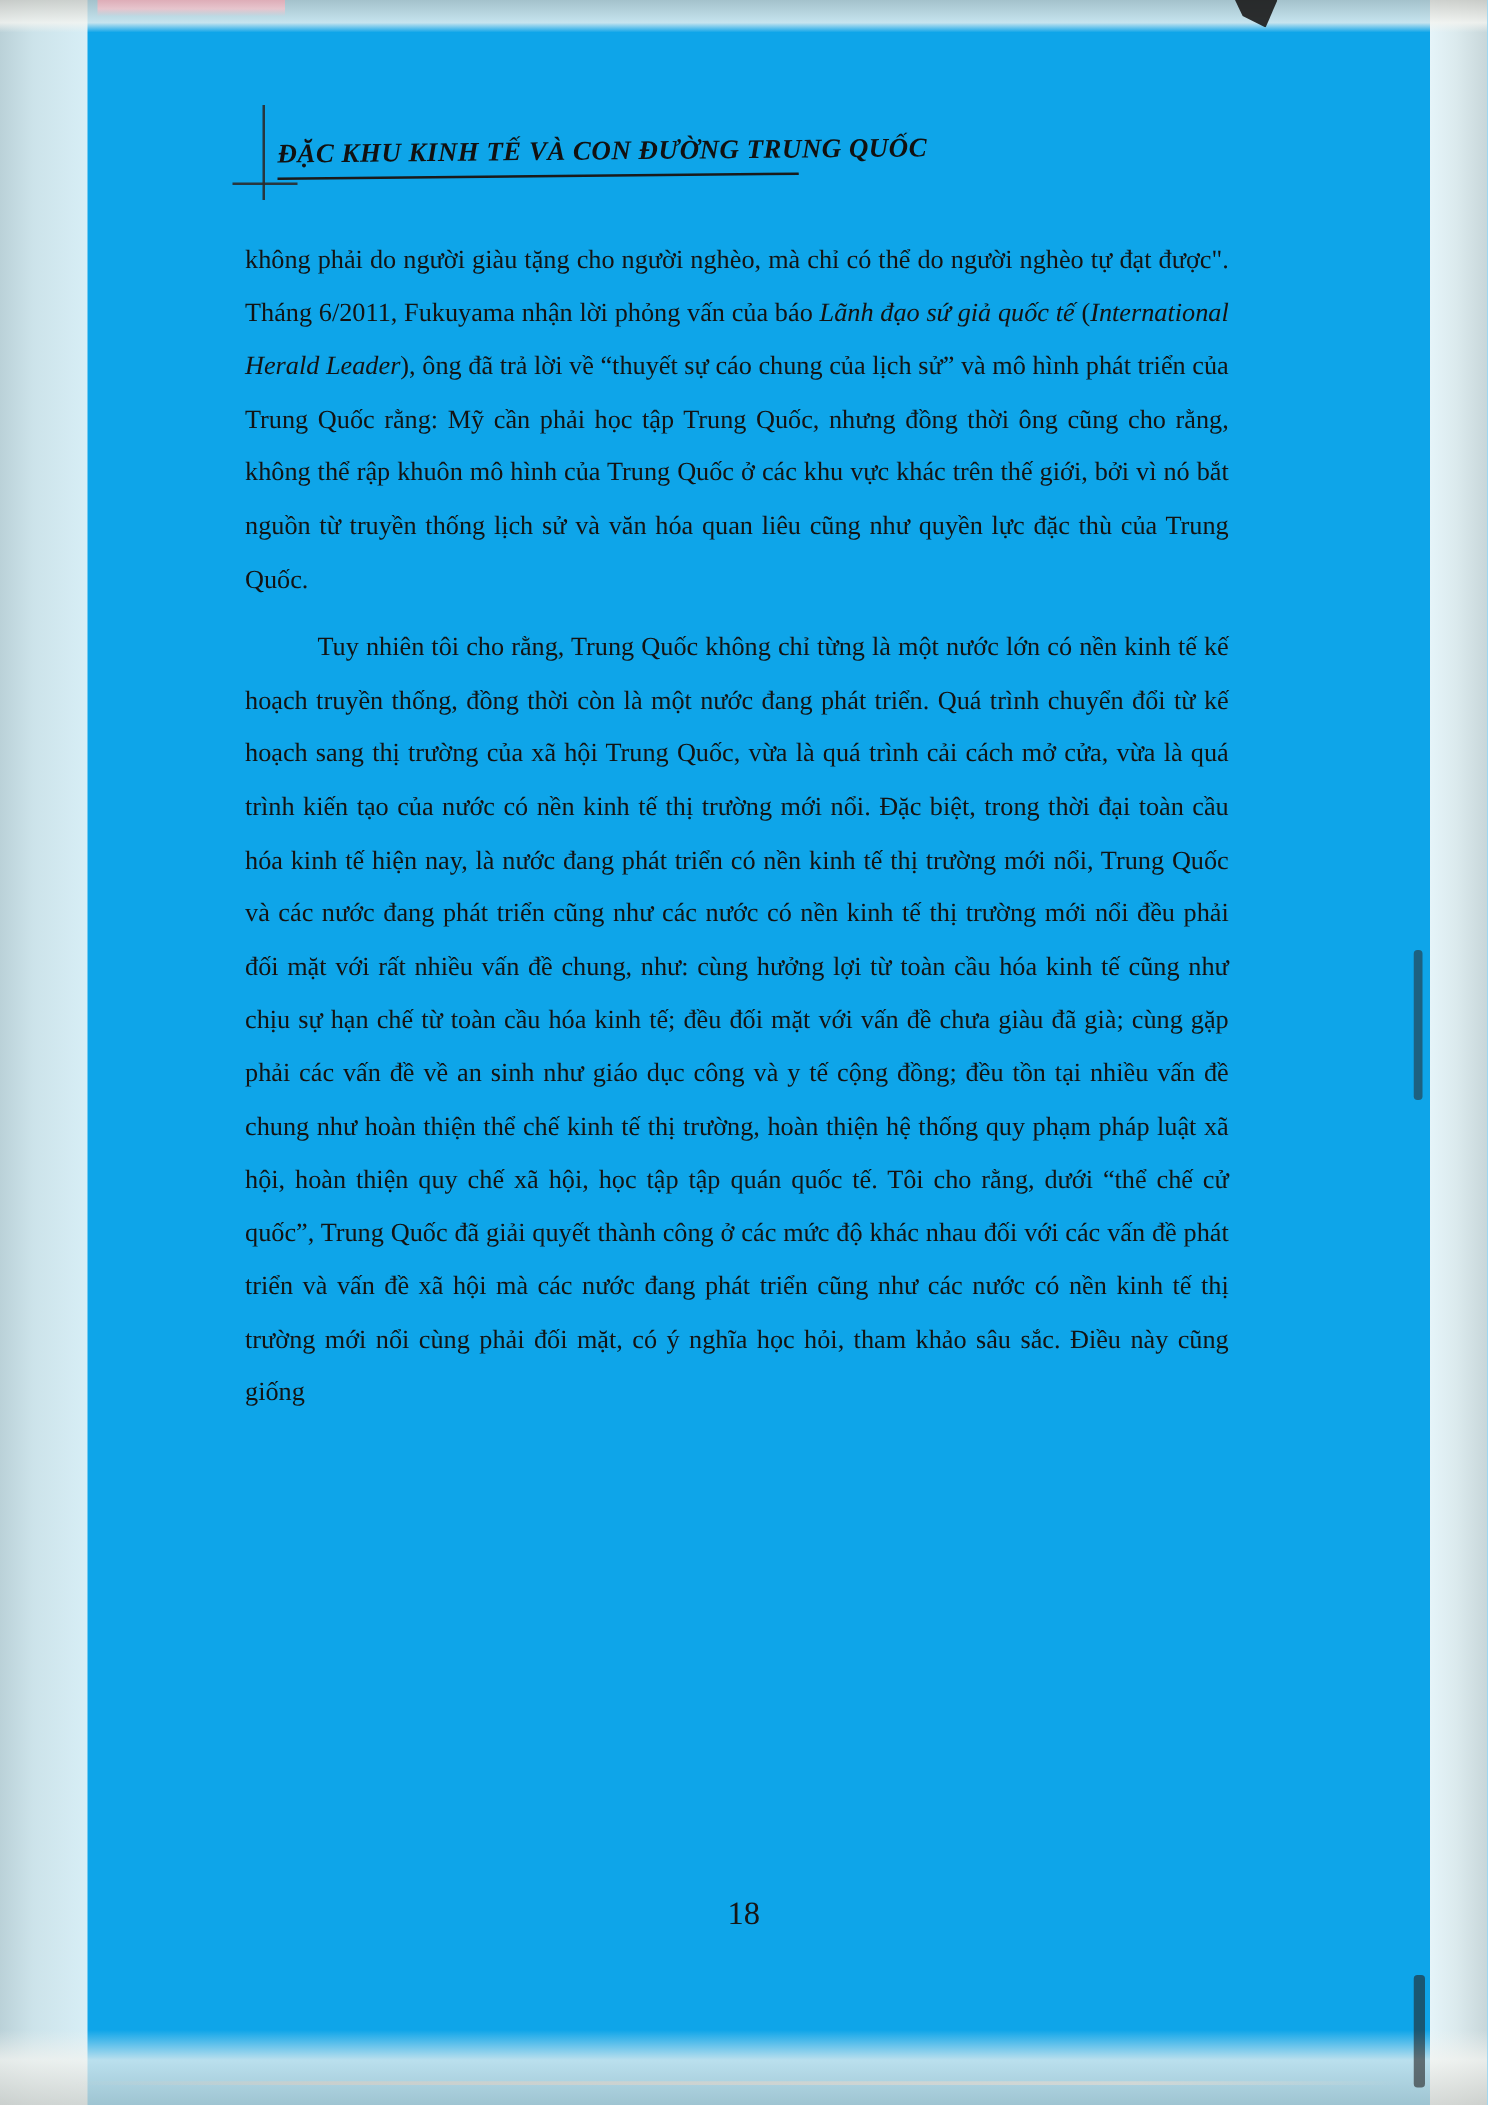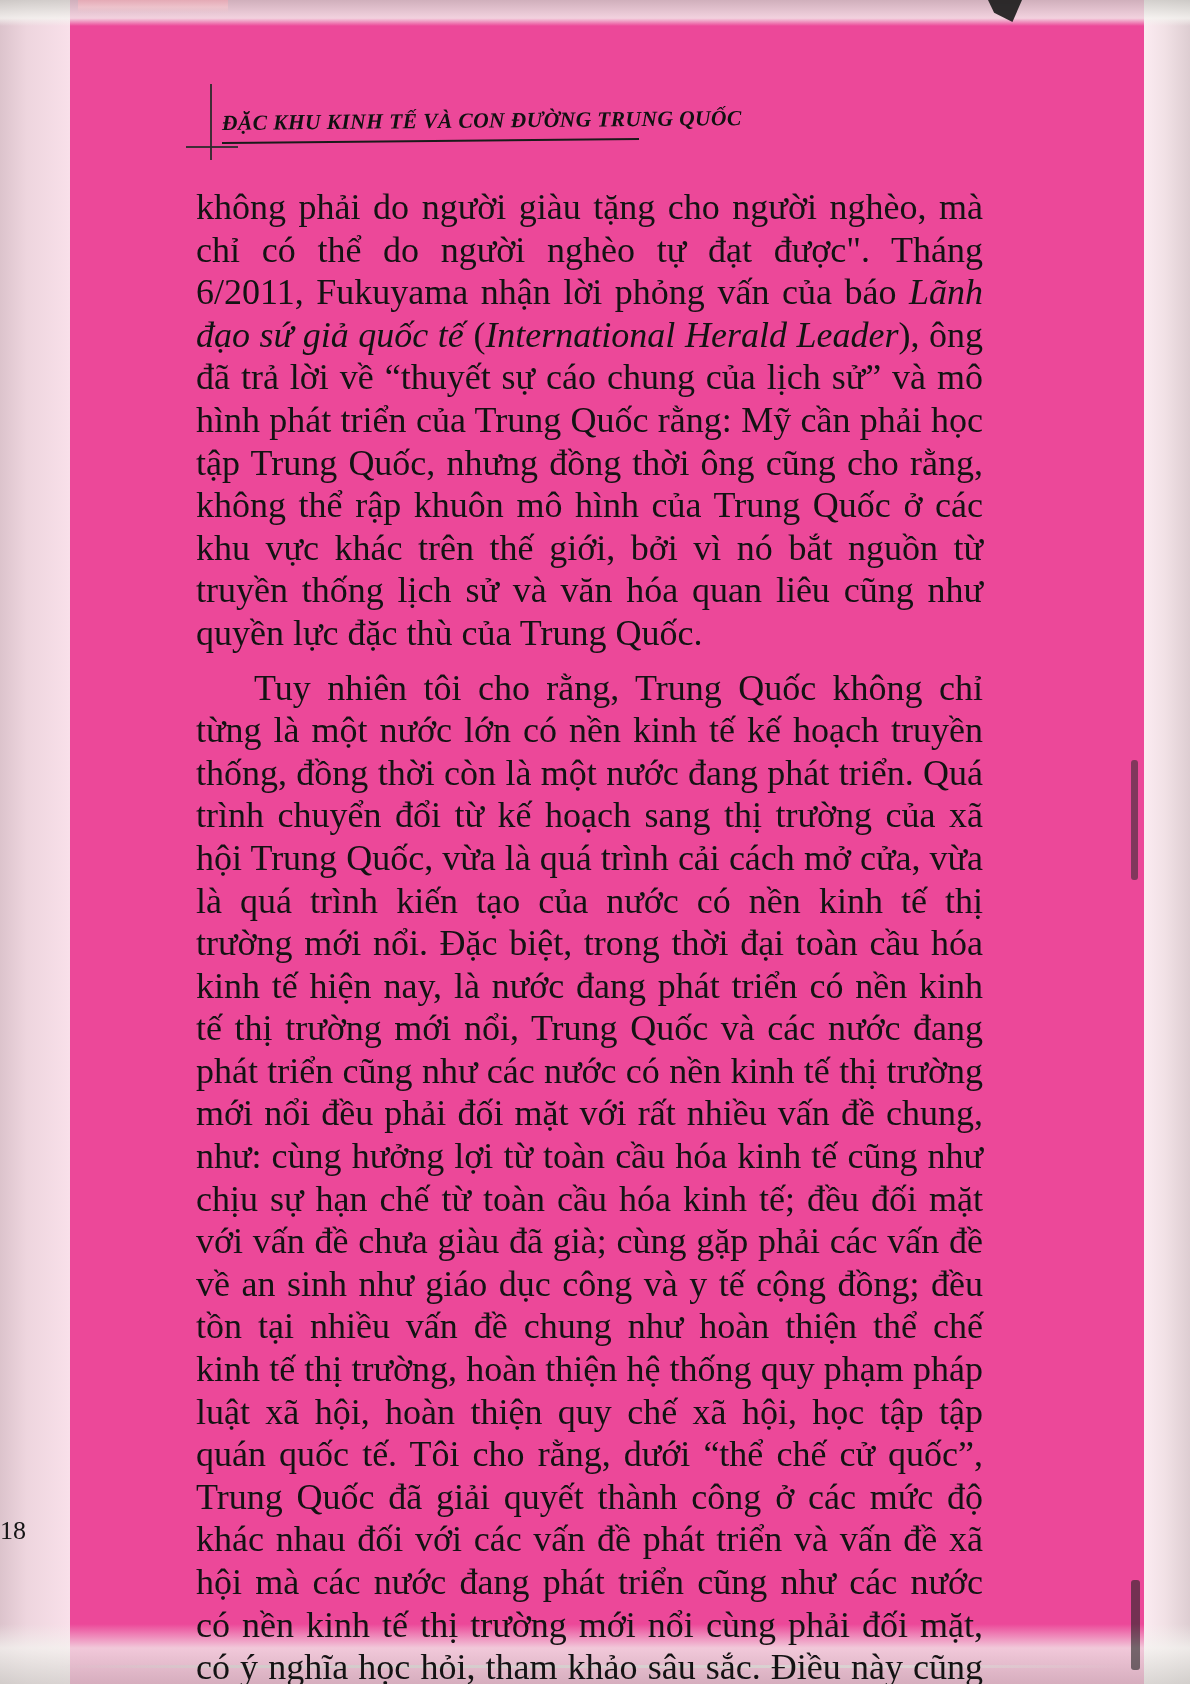--- a/index.html
+++ b/index.html
@@ -6,21 +6,21 @@
     margin: 0;
     padding: 0;
     background: #ffffff;
   }
 
   .page {
     position: relative;
     width: 1190px;
     height: 1684px;
     margin: 0 auto;
-    background: #ec4899;
+    background: #0ea5e9;
     overflow: hidden;
     font-family: "Liberation Serif", "DejaVu Serif", serif;
     color: #141414;
   }
 
   
   .scan-edge-left {
     position: absolute;
     left: 0; top: 0;
     width: 70px; height: 1684px;
@@ -136,21 +136,21 @@
 
   
   .body-col {
     position: absolute;
     left: 196px;
     top: 186px;
     width: 787px;
   }
   .para {
     margin: 0;
-    font-size: 36px;
+    font-size: 21px;
     line-height: 42.6px;
     text-align: justify;
     text-justify: inter-word;
     color: #131313;
     font-family: "Liberation Serif", "DejaVu Serif", serif;
   }
   .para + .para {
     margin-top: 12px;
   }
   .para.indent {
@@ -162,20 +162,21 @@
   
   .para.full-justify {
     text-align-last: auto;
   }
 
   .folio {
     position: absolute;
     left: 0;
     top: 1516px;
     width: 1190px;
+    text-align: center;
     font-size: 26px;
     font-family: "Liberation Serif", "DejaVu Serif", serif;
     color: #161616;
   }
 </style>
 </head>
 <body>
 
 <div class="page">
 

